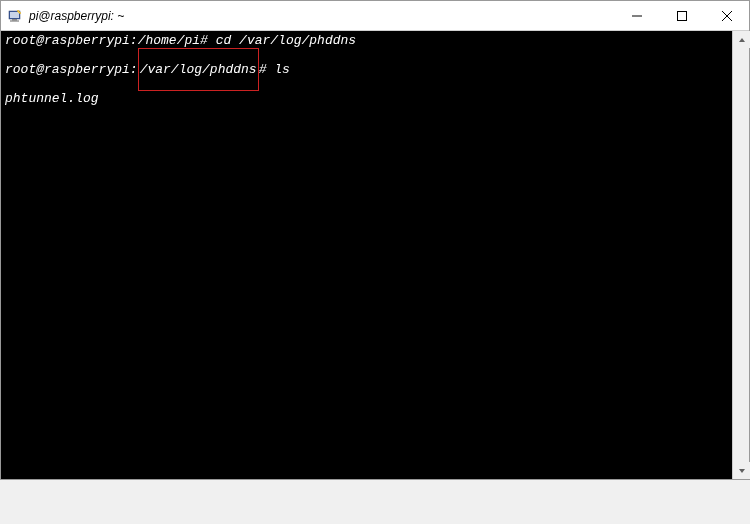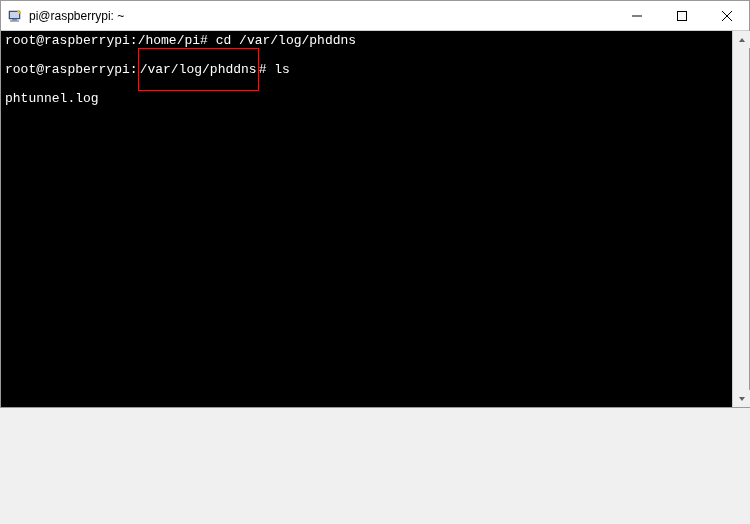--- a/index.html
+++ b/index.html
@@ -9,25 +9,26 @@
     }
     body {
       font-family: "Segoe UI", Tahoma, sans-serif;
       background: #f0f0f0;
       width: 750px;
       height: 524px;
       overflow: hidden;
     }
     .window {
       width: 750px;
-      height: 408px;
+      height: 480px;
       background: #ffffff;
       border: 1px solid #999;
       display: flex;
       flex-direction: column;
+      font-style: italic;
     }
     .titlebar {
       height: 30px;
       background: #ffffff;
       border-bottom: 1px solid #d0d0d0;
       display: flex;
       align-items: center;
       padding-left: 6px;
     }
     .app-icon {

